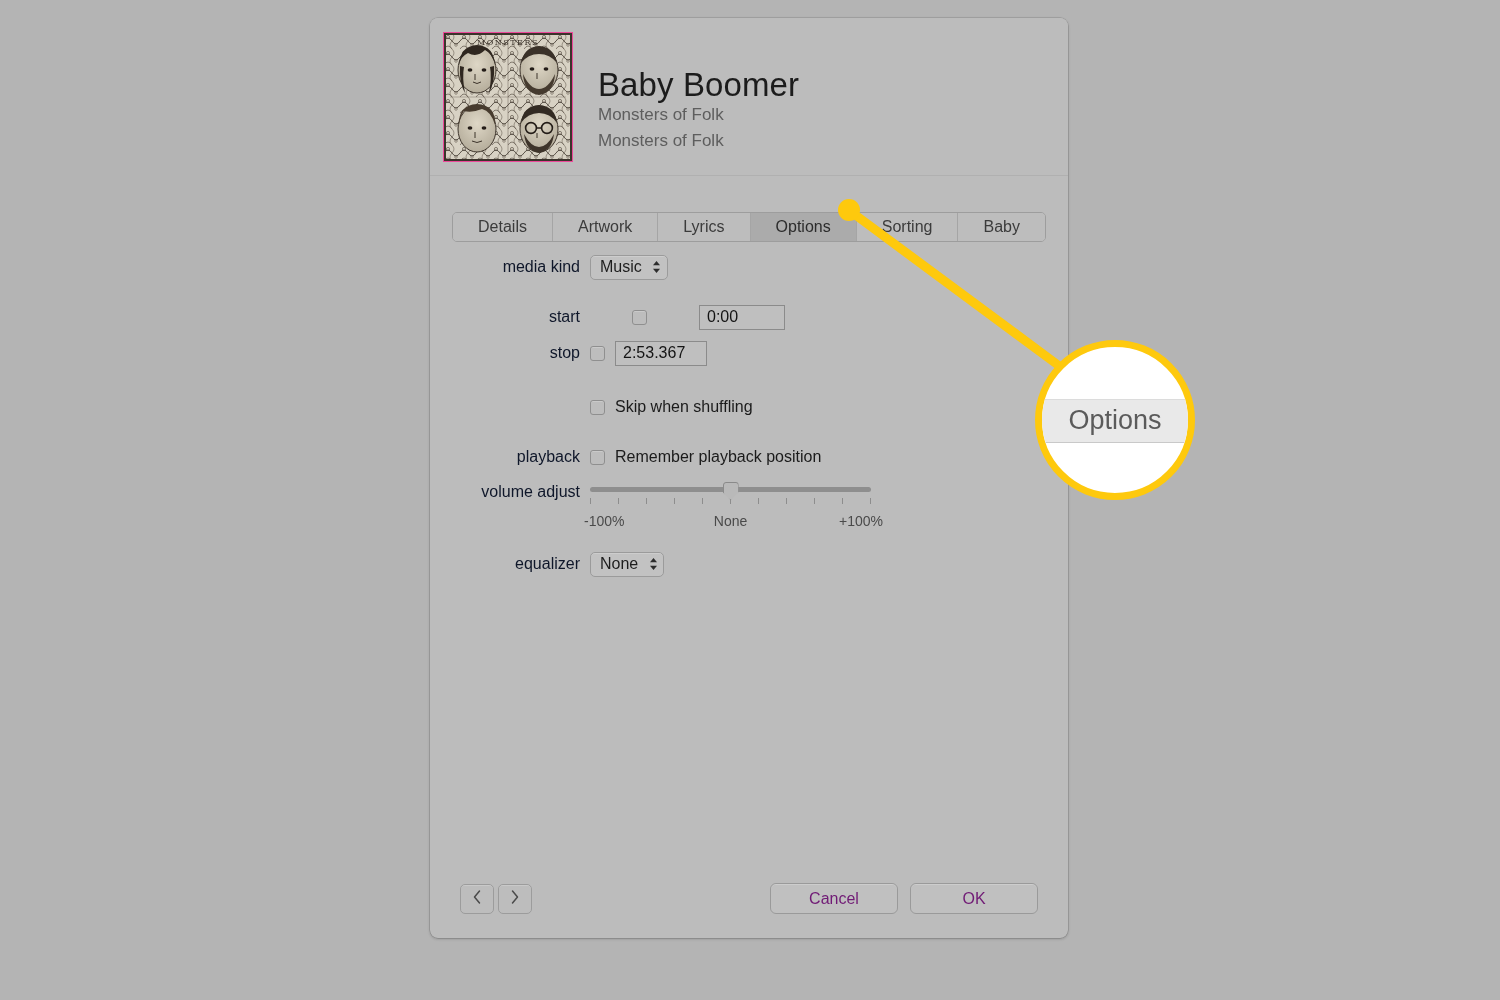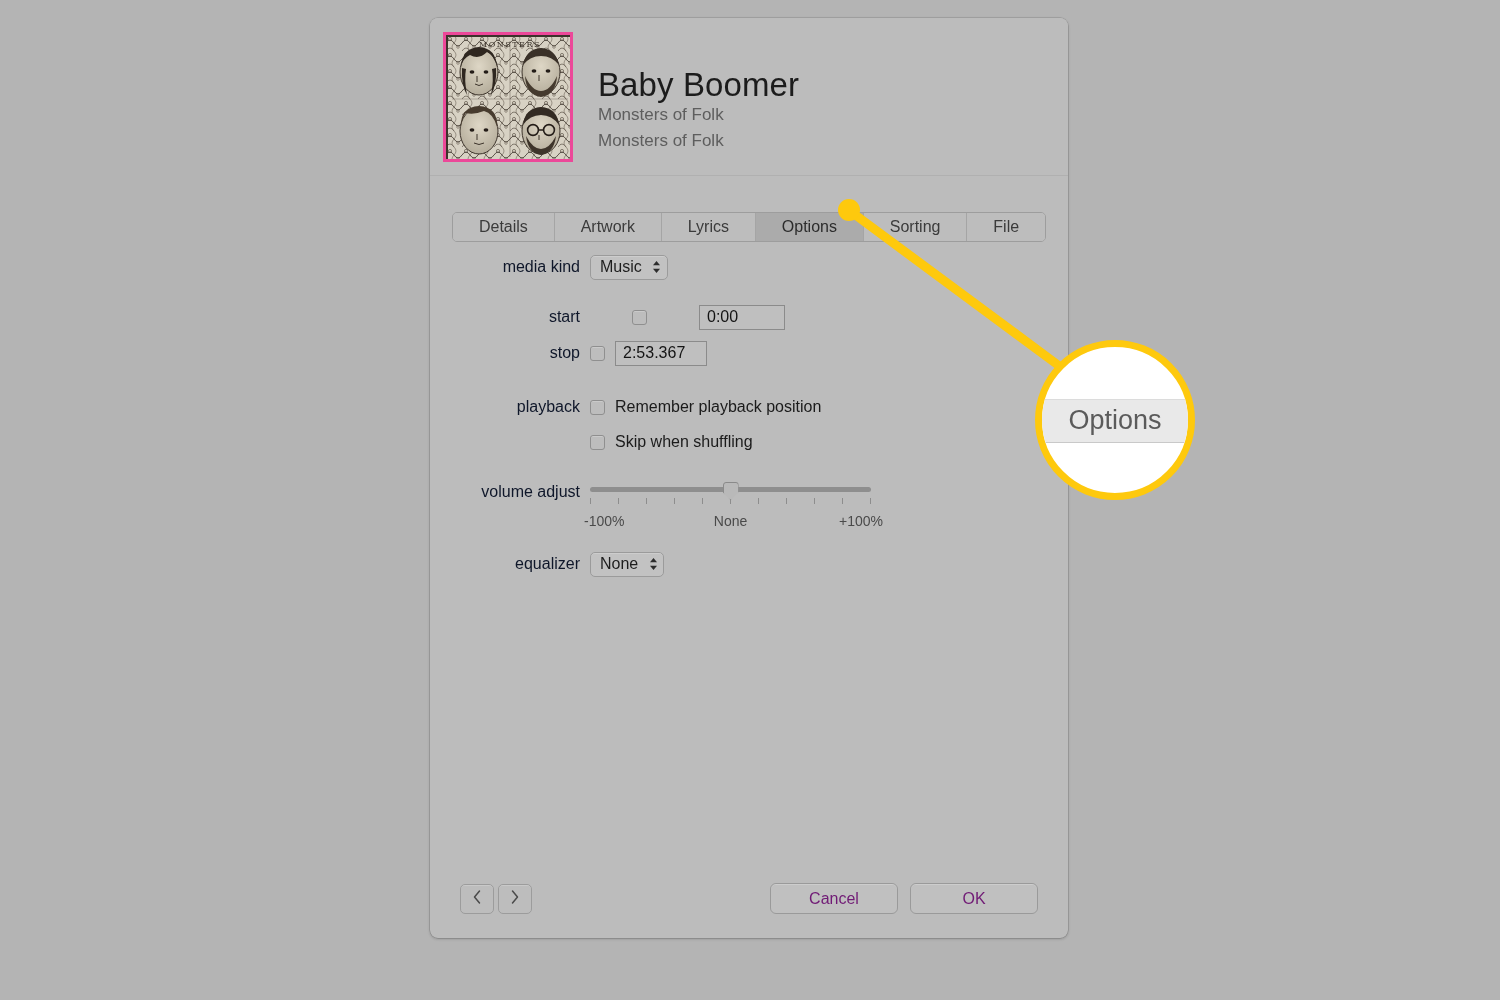--- a/index.html
+++ b/index.html
@@ -38,21 +38,21 @@
     background: #bcbcbc;
     border-bottom: 1px solid #b0b0b0;
   }
   #artwork {
     position: absolute;
     left: 13px;
     top: 14px;
     width: 130px;
     height: 130px;
     background: #cfc9bd;
-    border: 3px solid #ec4899;
+    border: 1px solid #ec4899;
     box-sizing: border-box;
     overflow: hidden;
   }
   #artwork svg { display: block; }
   #track-meta {
     position: absolute;
     left: 168px;
     top: 26px;
     width: 440px;
   }
@@ -412,21 +412,21 @@
       <div class="track-sub">Monsters of Folk</div>
     </div>
   </div>
 
   <div id="tabbar">
     <div class="tab">Details</div>
     <div class="tab">Artwork</div>
     <div class="tab">Lyrics</div>
     <div class="tab selected">Options</div>
     <div class="tab">Sorting</div>
-    <div class="tab">File</div>
+    <div class="tab">Baby</div>
   </div>
 
   <div id="form">
 
     <div class="row" style="margin-bottom:24px;">
       <div class="lbl">media kind</div>
       <div class="popup">
         <span class="popup-label">Music</span>
         <span class="chev">
           <svg width="11" height="16" viewBox="0 0 11 16">
@@ -442,30 +442,30 @@
       <div class="cbx"></div>
       <div class="tfield" id="start-field">0:00</div>
     </div>
 
     <div class="row" style="margin-bottom:28px;">
       <div class="lbl">stop</div>
       <div class="cbx"></div>
       <div class="tfield" id="stop-field">2:53.367</div>
     </div>
 
+    <div class="row" style="margin-bottom:24px;">
+      <div class="lbl-spacer"></div>
+      <div class="cbx"></div>
+      <div class="cbx-text">Skip when shuffling</div>
+    </div>
+
     <div class="row" style="margin-bottom:9px;">
       <div class="lbl">playback</div>
       <div class="cbx"></div>
       <div class="cbx-text">Remember playback position</div>
-    </div>
-
-    <div class="row" style="margin-bottom:24px;">
-      <div class="lbl-spacer"></div>
-      <div class="cbx"></div>
-      <div class="cbx-text">Skip when shuffling</div>
     </div>
 
     <div class="row" style="align-items:flex-start;">
       <div class="lbl" style="padding-top:4px;">volume adjust</div>
       <div>
         <div id="slider-wrap">
           <div id="slider-track"></div>
           <div id="ticks">
               <div class="tickmark" style="left: 0px;"></div>
               <div class="tickmark" style="left: 28px;"></div>

